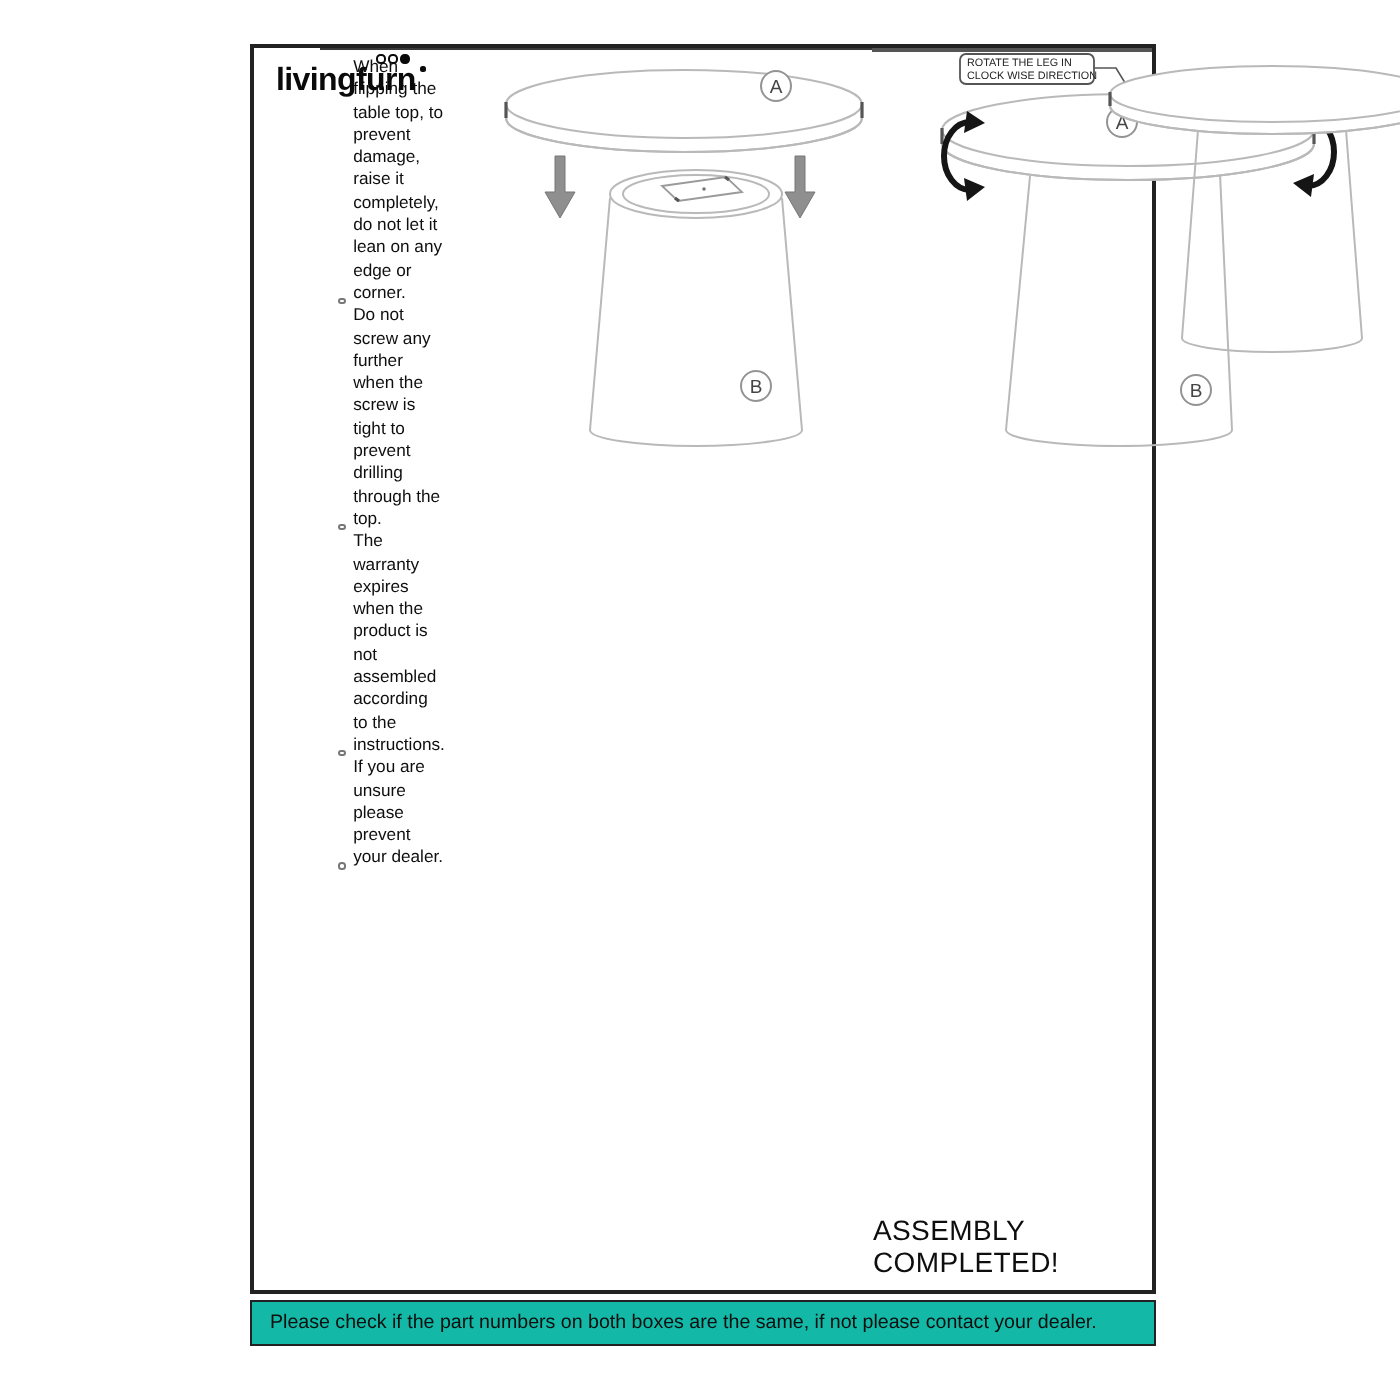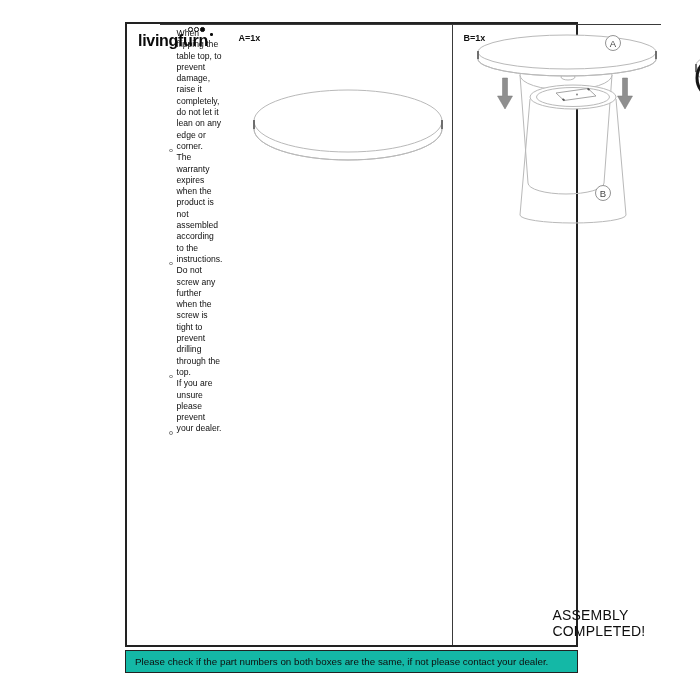--- a/index.html
+++ b/index.html
@@ -78,54 +78,32 @@
       </div>
     </div>
 
     <div class="warnings">
       <div class="warn-row">
         <span class="bullet"></span>
         <span>When flipping the table top, to prevent damage, raise it completely, do not let it lean on any edge or corner.</span>
       </div>
       <div class="warn-row">
         <span class="bullet"></span>
-        <span>The warranty expires when the product is not assembled according to the instructions.</span>
+        <span>Do not screw any further when the screw is tight to prevent drilling through the top.</span>
       </div>
       <div class="warn-row">
         <span class="bullet"></span>
-        <span>Do not screw any further when the screw is tight to prevent drilling through the top.</span>
+        <span>The warranty expires when the product is not assembled according to the instructions.</span>
       </div>
       <div class="warn-row">
         <span class="bullet"></span>
         <span>If you are unsure please prevent your dealer.</span>
       </div>
     </div>
 
-    <div class="parts">
-      <div class="part-cell">
-        <div class="part-label">A=1x</div>
-        <svg width="224" height="174" viewBox="0 0 224 174">
-          <path class="lnf" d="M 26 104 A 94 31 0 0 0 214 104 L 214 96 L 26 96 Z" stroke="none" fill="#fff"></path>
-          <path class="ln" d="M 26 104 A 94 31 0 0 0 214 104"></path>
-          <ellipse class="lnf" cx="120" cy="96" rx="94" ry="31"></ellipse>
-          <line class="tick" x1="26" y1="95" x2="26" y2="104"></line>
-          <line class="tick" x1="214" y1="95" x2="214" y2="104"></line>
-        </svg>
-      </div>
-      <div class="part-cell right">
-        <div class="part-label">B=1x</div>
-        <svg width="224" height="174" viewBox="0 0 224 174">
-          <line class="ln" x1="67" y1="50" x2="75" y2="158"></line>
-          <line class="ln" x1="159" y1="50" x2="151" y2="158"></line>
-          <path class="ln" d="M 75 158 A 38 11 0 0 0 151 158"></path>
-          <ellipse class="lnf" cx="113" cy="50" rx="46" ry="15"></ellipse>
-          <ellipse class="ln" cx="115" cy="52" rx="7" ry="3"></ellipse>
-        </svg>
-      </div>
-    </div>
 
     <div class="steps">
       <svg width="449" height="205" viewBox="0 0 449 205">
 
         <g>
 
           <line class="ln" x1="77" y1="74" x2="67" y2="190"></line>
           <line class="ln" x1="163" y1="74" x2="173" y2="190"></line>
           <path class="ln" d="M 67 190 A 53 8 0 0 0 173 190"></path>
           <ellipse class="lnf" cx="120" cy="72" rx="43" ry="12"></ellipse>

